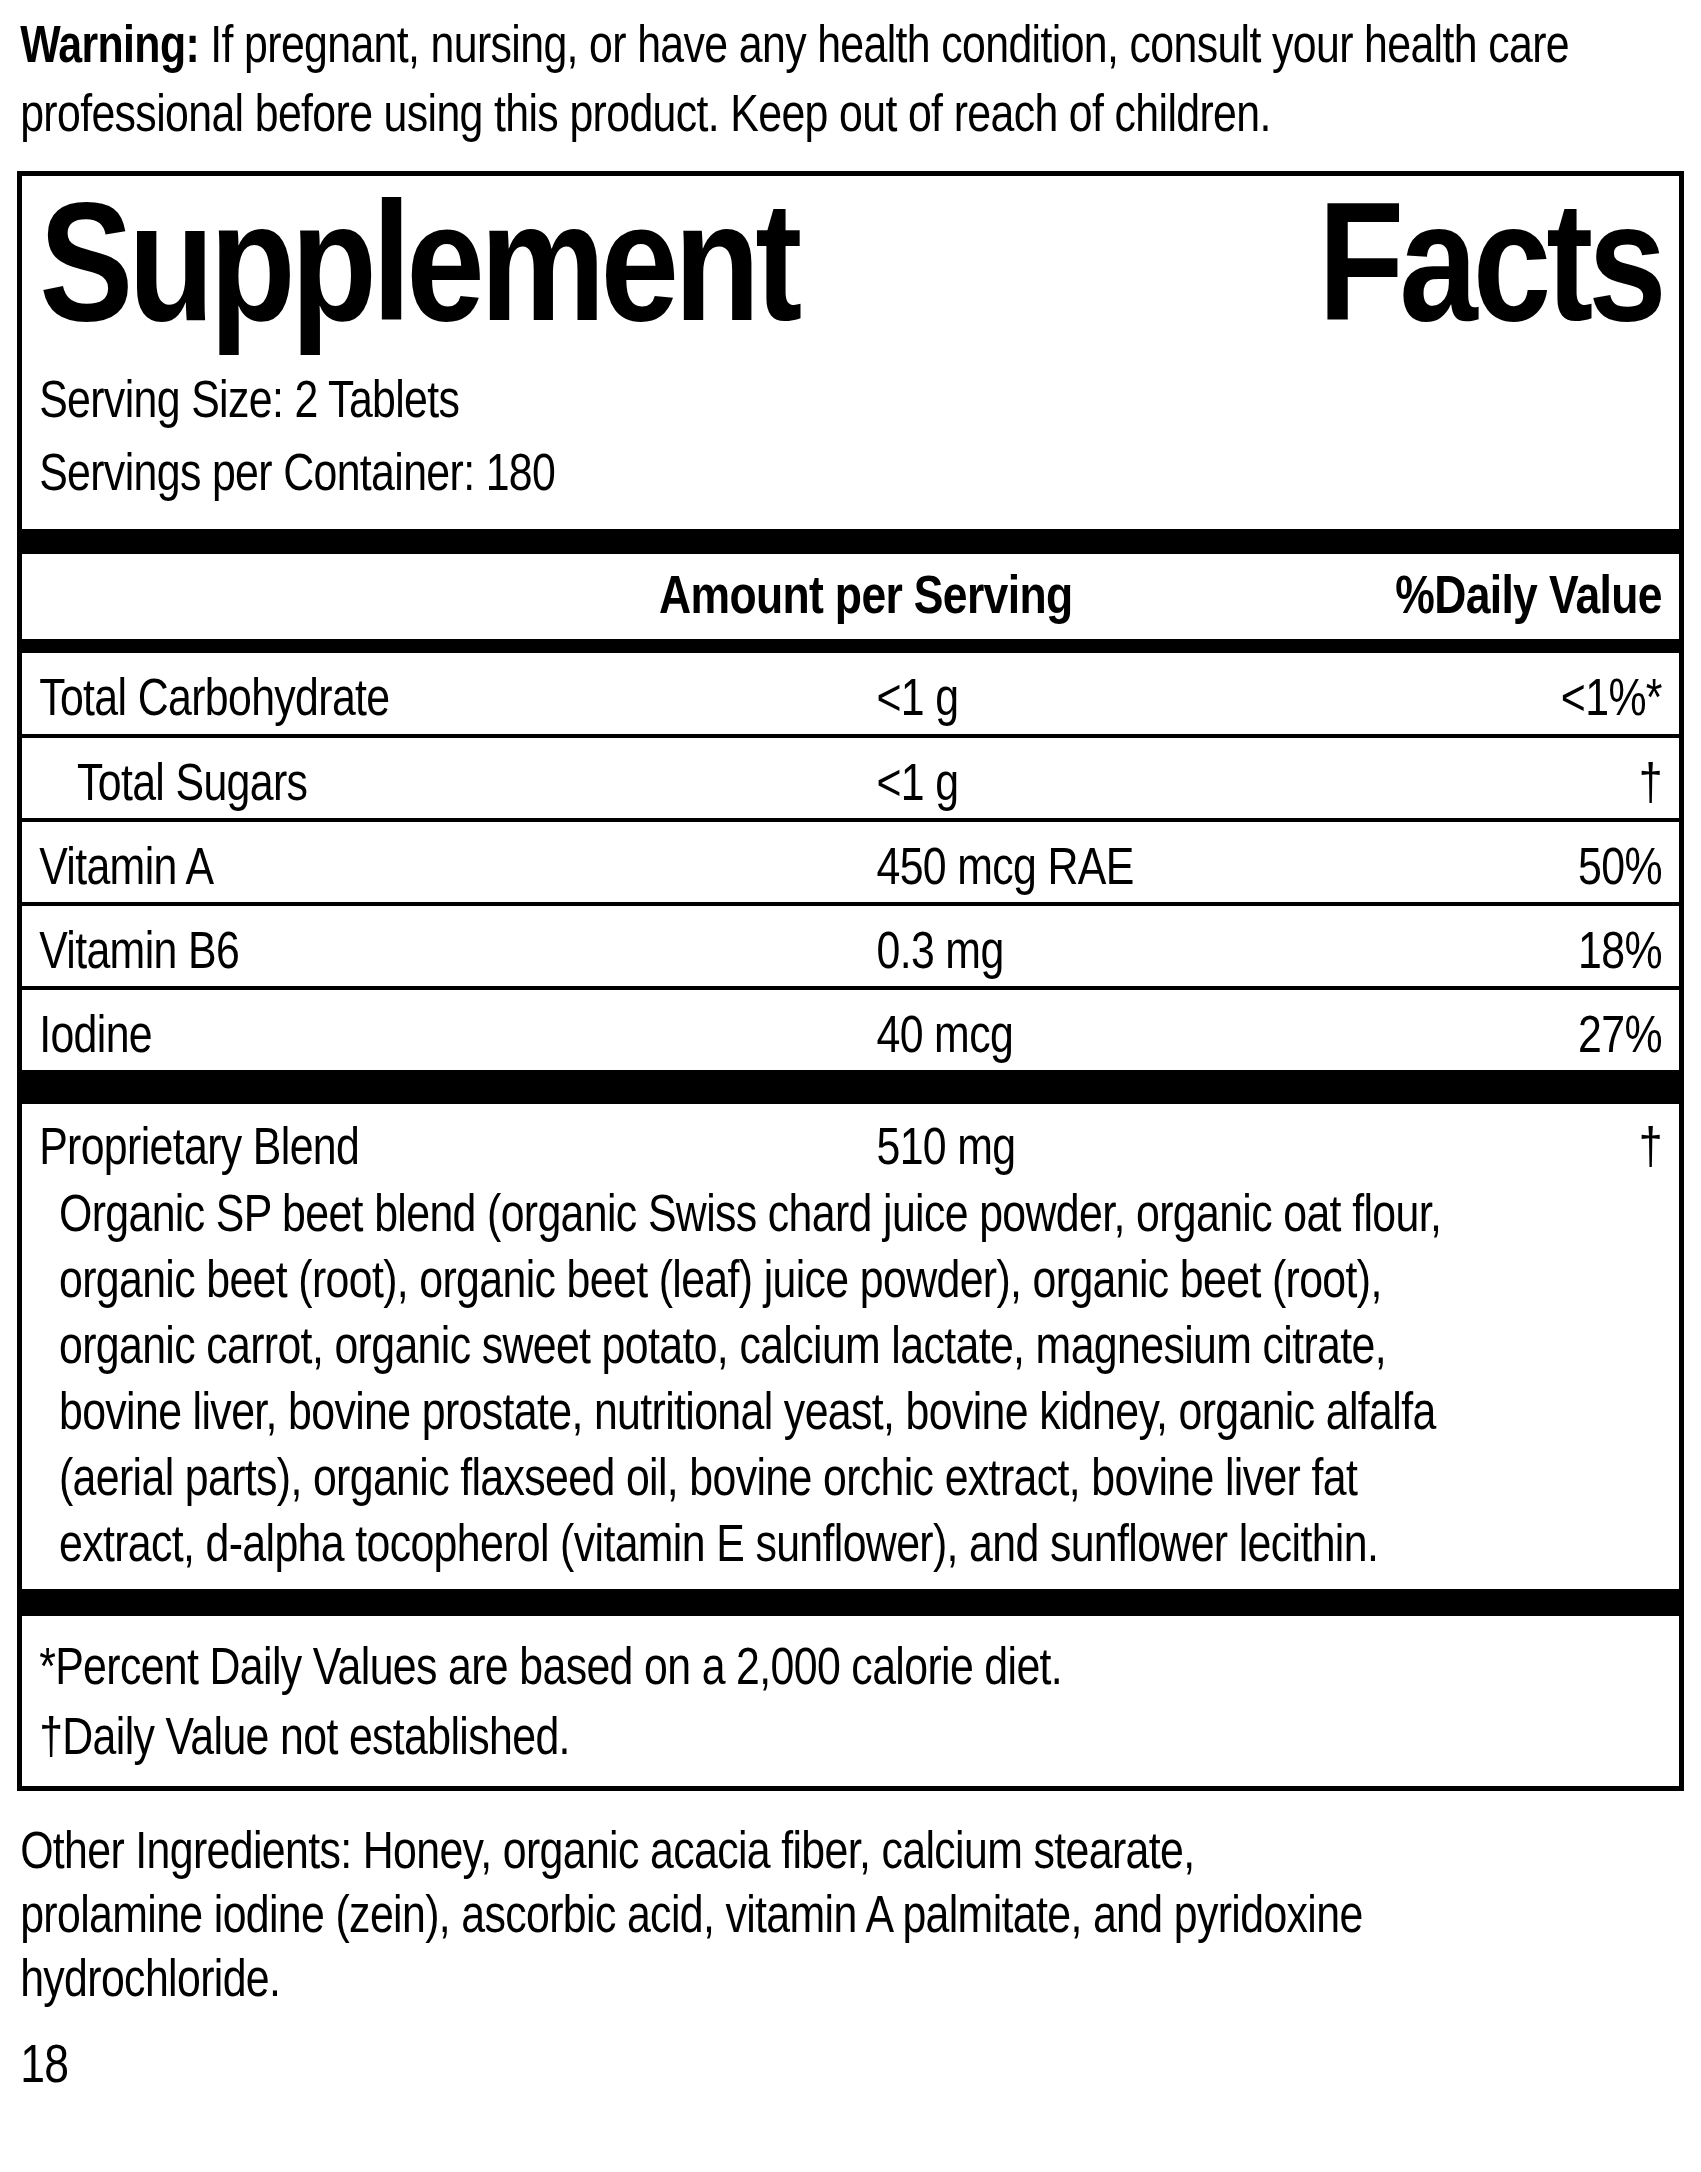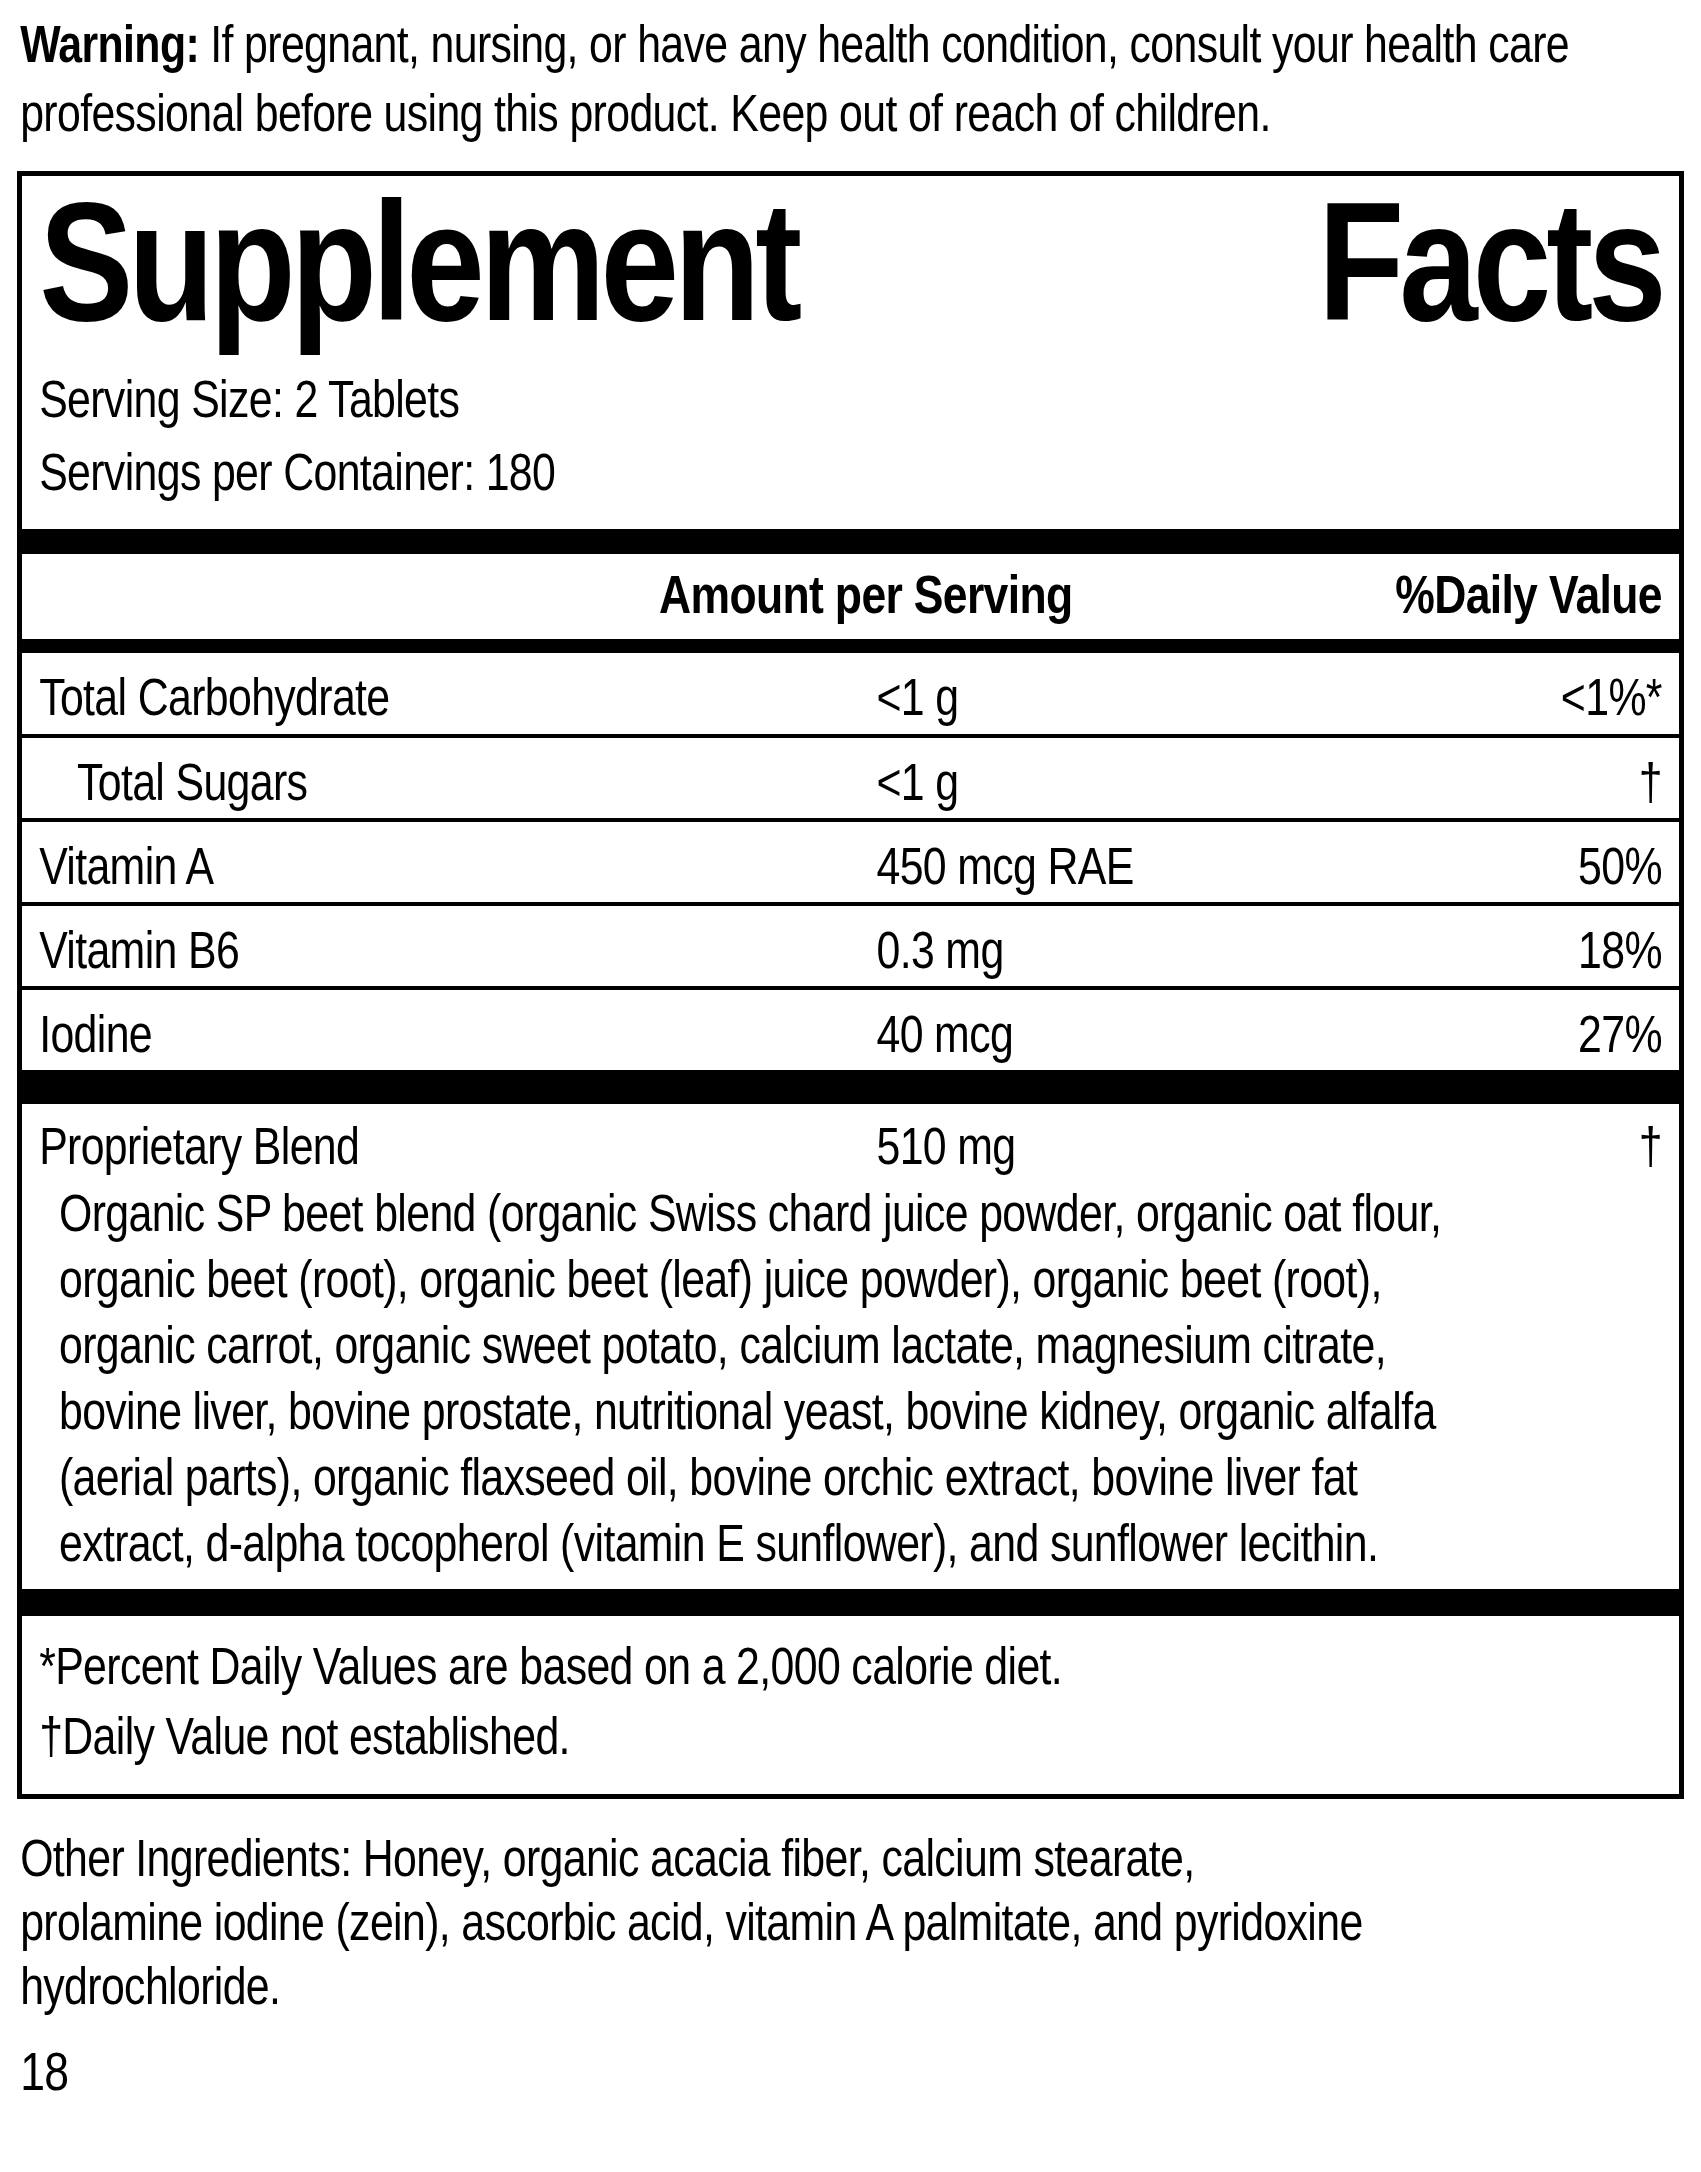--- a/index.html
+++ b/index.html
@@ -27,21 +27,21 @@
     padding-right: 24px;
     font-size: 51px;
     line-height: 69px;
   }
   .warning .bold { font-weight: bold; }
 
   .facts-box {
     margin: 23px 17px 0 17px;
     border: 5.1px solid #000000;
     background: #ffffff;
-    padding-bottom: 22px;
+    padding-bottom: 14px;
   }
 
   .panel-title {
     font-size: 168px;
     line-height: 164px;
     font-weight: bold;
     letter-spacing: -0.035em;
     padding: 3.4px 20.4px 0 20.4px;
     text-align: justify;
     text-align-last: justify;

